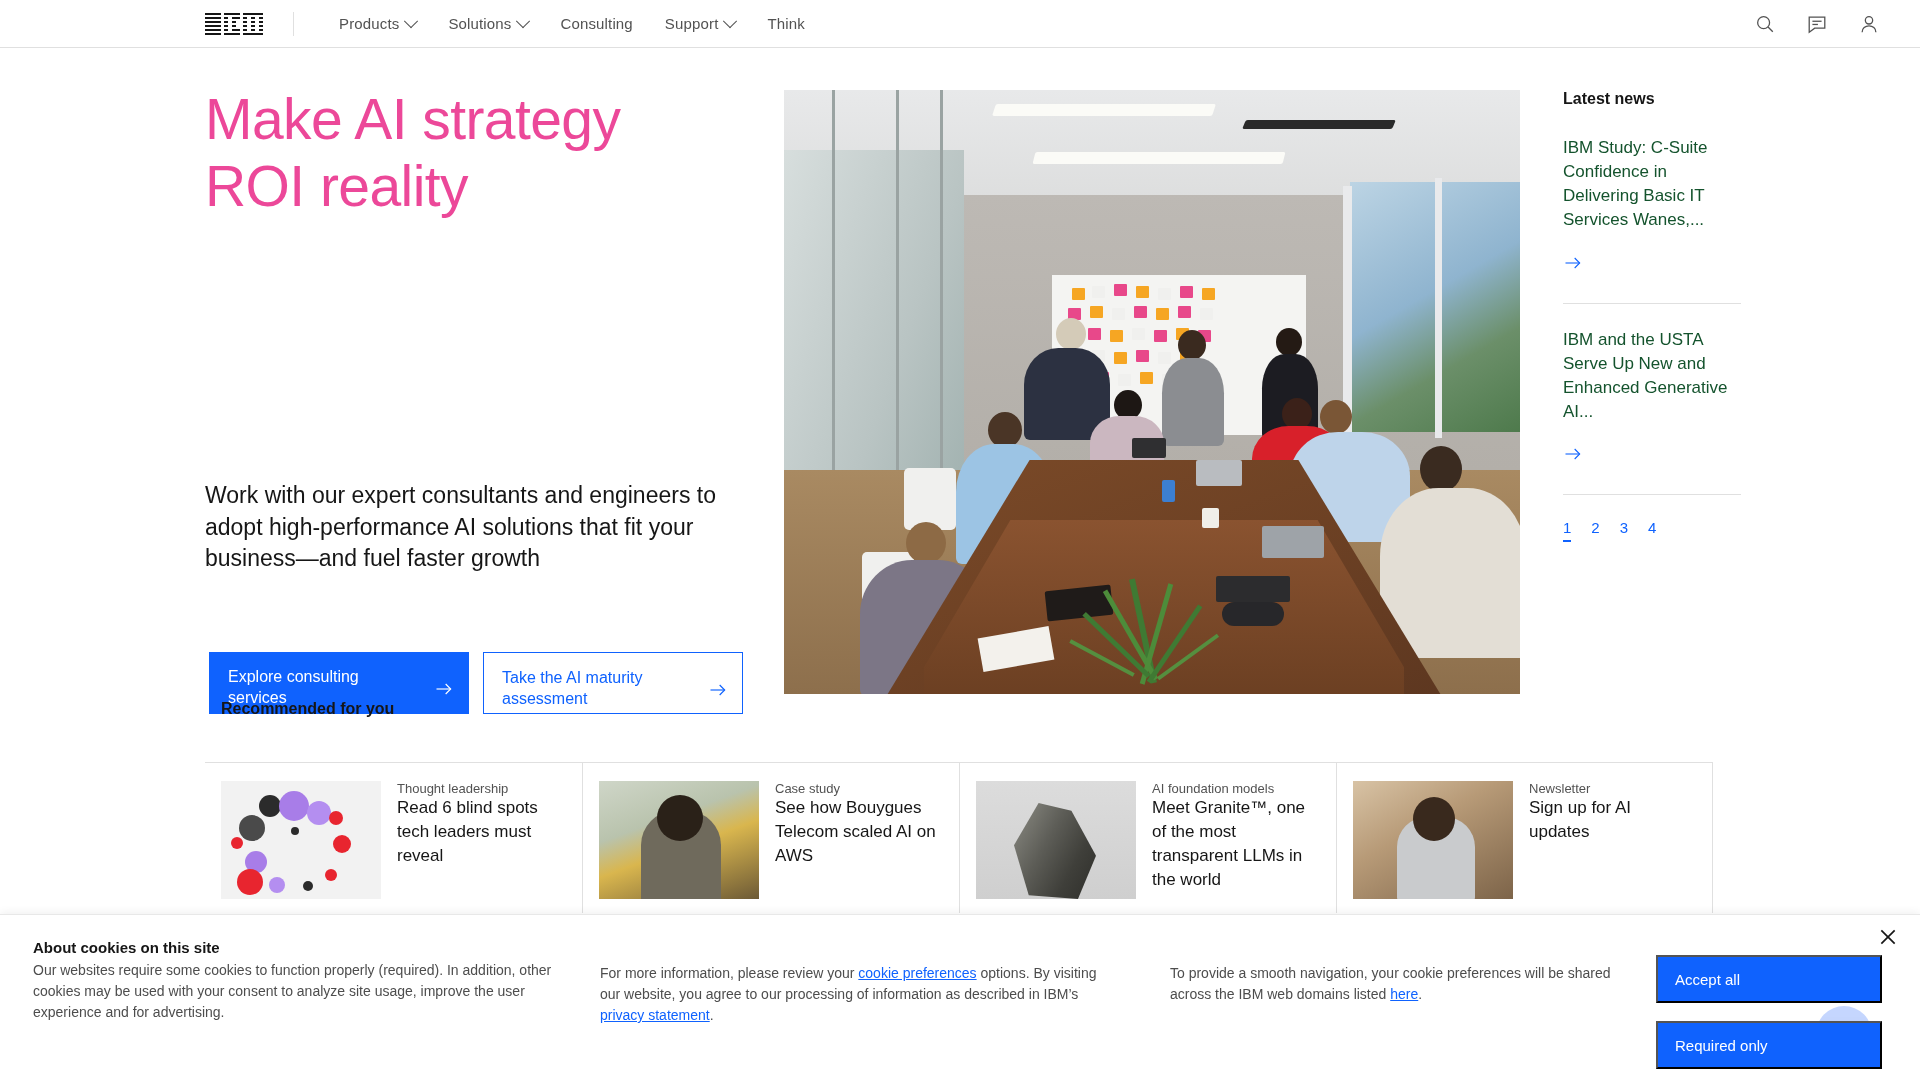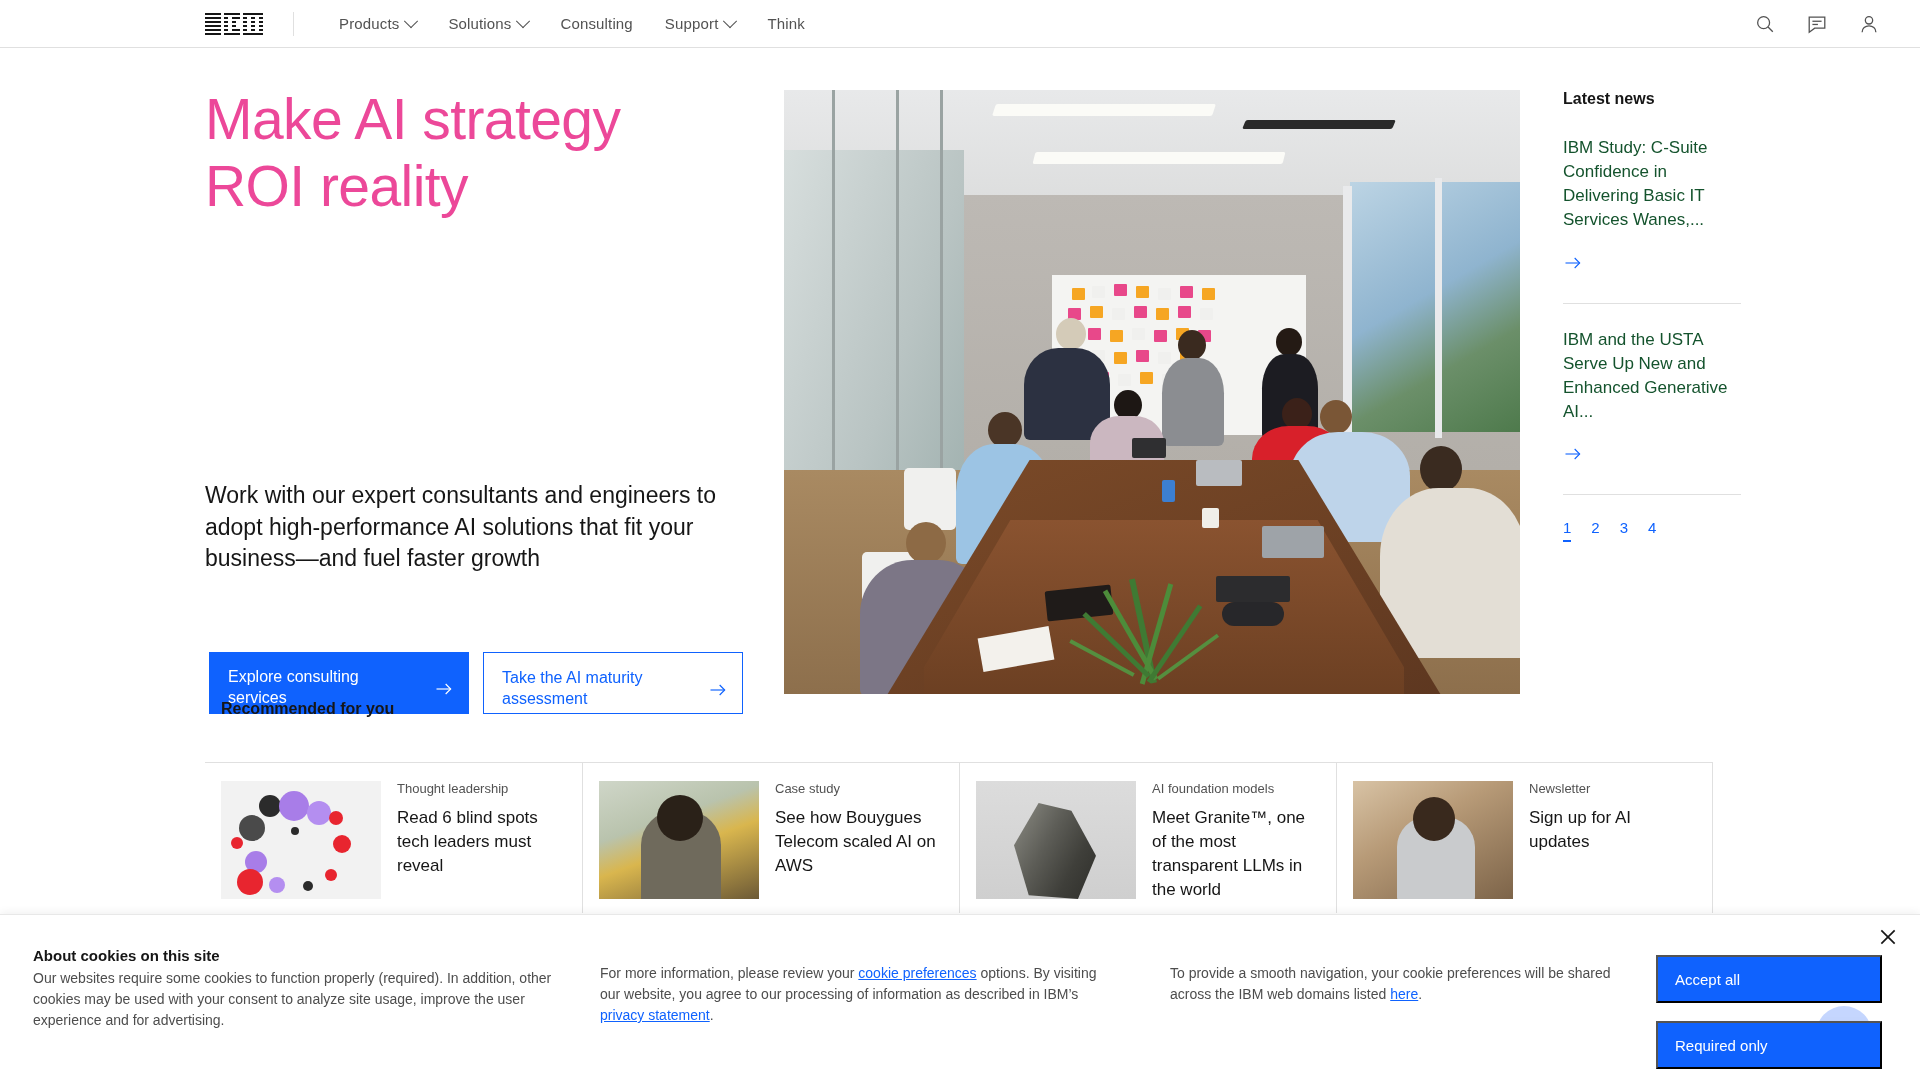--- a/index.html
+++ b/index.html
@@ -170,21 +170,21 @@
     border-left:1px solid #e0e0e0;
     cursor:pointer; min-height:150px;
   }
   .rec-card:first-child { border-left:none; padding-left:16px; }
   .rec-card:last-child { border-right:1px solid #e0e0e0; }
   .rec-thumb {
     width:160px; height:118px; flex-shrink:0; background:#f2f2f2;
     position:relative; overflow:hidden;
   }
   .rec-body { flex:1; }
-  .rec-kicker { font-size:13px; color:#525252; margin-bottom:10px; }
+  .rec-kicker { font-size:13px; color:#525252; }
   .rec-title { font-size:17px; line-height:1.42; color:#161616; }
 
   
   .dot { position:absolute; border-radius:50%; }
   .t2 { background:linear-gradient(160deg,#cfd6c8 0%,#b9c3ad 35%,#d9b64e 55%,#6d5a36 100%); }
   .t2-person {
     position:absolute; left:42px; top:30px; width:80px; height:96px;
     background:#6f6a5c; border-radius:34px 34px 8px 8px;
   }
   .t2-head {
@@ -223,21 +223,21 @@
     position:absolute; left:0; bottom:0; width:1920px; height:166px;
     background:#ffffff;
     border-top:1px solid #e8e8e8;
     box-shadow:0 -2px 8px rgba(0,0,0,.06);
   }
   .cookie-close {
     position:absolute; right:22px; top:12px;
     width:20px; height:20px; cursor:pointer; color:#161616;
   }
   .cookie-close svg { display:block; }
-  .ck-col1 { position:absolute; left:33px; top:24px; width:520px;margin-top:8px; }
+  .ck-col1 { position:absolute; left:33px; top:24px; width:520px; }
   .ck-h { font-size:15px; font-weight:700; color:#161616; margin-bottom:4px; }
   .ck-p { font-size:14px; line-height:1.5; color:#4d4d4d; }
   .ck-col2 { position:absolute; left:600px; top:48px; width:500px; }
   .ck-col3 { position:absolute; left:1170px; top:48px; width:470px; }
   .ck-link { color:#0f62fe; text-decoration:underline; cursor:pointer; }
   .ck-btns { position:absolute; right:38px; top:40px; display:flex; flex-direction:column; gap:18px; }
   .ck-btn {
     width:226px; height:48px;
     background:#0f62fe; color:#ffffff;
     font-size:15px; display:flex; align-items:center;

